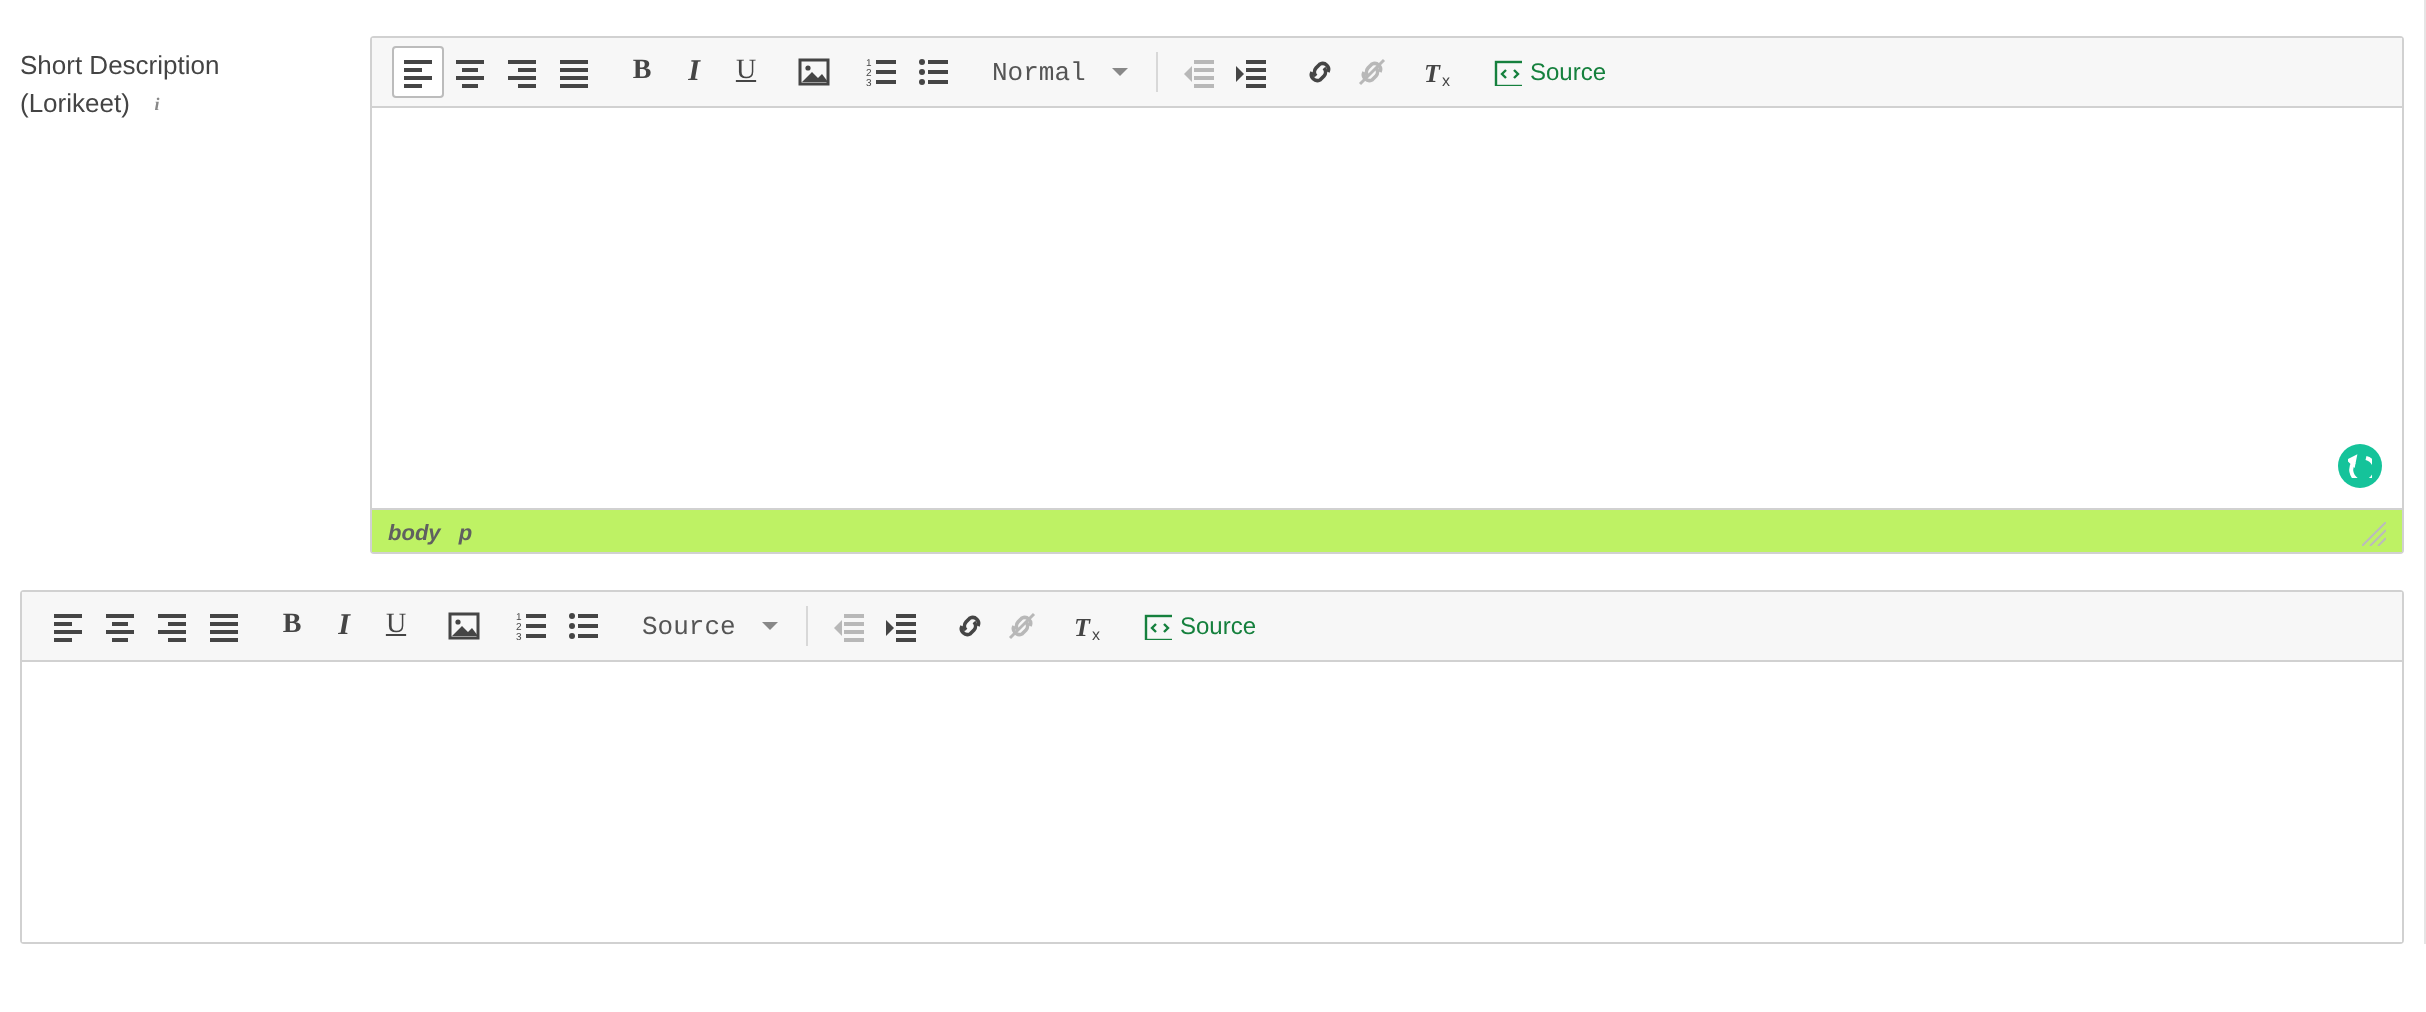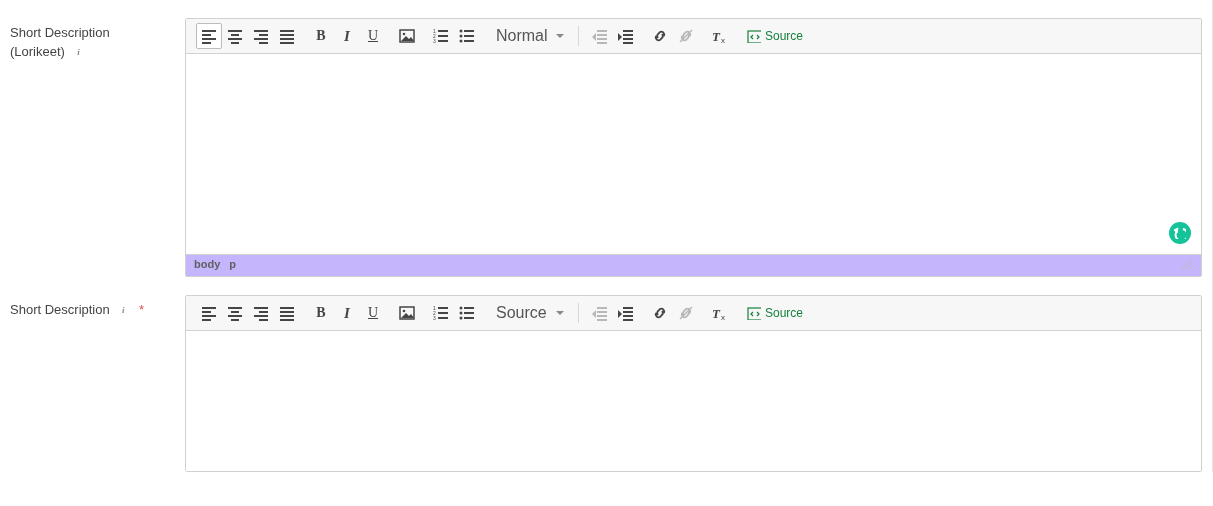--- a/index.html
+++ b/index.html
@@ -93,22 +93,23 @@
   .tb-btn .txt-u { text-decoration: underline; font-family: "Times New Roman", serif; font-size: 14px; }
   .format-dd {
     display: flex;
     align-items: center;
     justify-content: space-between;
     min-width: 82px;
     height: 24px;
     padding: 0 6px 0 8px;
     color: #555;
     cursor: pointer;
-    font-size: 16px;
+    font-size: 13px;
     gap: 0;
+    font-family: Liberation Mono, monospace;
   }
   .format-dd .caret {
     width: 0; height: 0;
     border-left: 4px solid transparent;
     border-right: 4px solid transparent;
     border-top: 4px solid #888;
   }
   .source-btn {
     display: flex;
     align-items: center;
@@ -136,28 +137,29 @@
     display: flex;
     align-items: center;
     justify-content: center;
     color: #fff;
     font-size: 12px;
     cursor: pointer;
   }
   .grammarly-badge svg { width: 12px; height: 12px; }
   .status-bar {
     border-top: 1px solid #d1d1d1;
-    background: #c4b5fd;
+    background: #bef264;
     padding: 3px 8px;
     display: flex;
-    align-items: flex-start;
+    align-items: flex-end;
     justify-content: space-between;
     font-size: 11px;
     color: #555;
     height: 22px;
+    font-style: italic;
   }
   .status-crumb span { margin-right: 6px; cursor: pointer; font-weight: bold; color:#606060; }
   .resize-grip {
     width: 12px; height: 12px;
     color: #bbb;
     cursor: nwse-resize;
   }
   .resize-grip svg { width: 12px; height: 12px; }
 </style>
 </head>
@@ -375,25 +377,20 @@
         <div class="resize-grip">
           <svg fill="none" stroke="currentColor">
               <use href="#i-grip"></use>
             </svg>
         </div>
       </div>
     </div>
   </div>
 
   <div class="form-row">
-    <div class="form-label">
-      <span>Short Description</span>
-      <span class="info-icon">i</span>
-      <span class="required-mark">*</span>
-    </div>
     <div class="editor-wrap">
       <div class="toolbar">
         <div class="tb-group">
           <span class="tb-btn">
               <svg fill="currentColor">
                 <use href="#i-align-left"></use>
               </svg>
             </span>
           <span class="tb-btn">
               <svg fill="currentColor">

